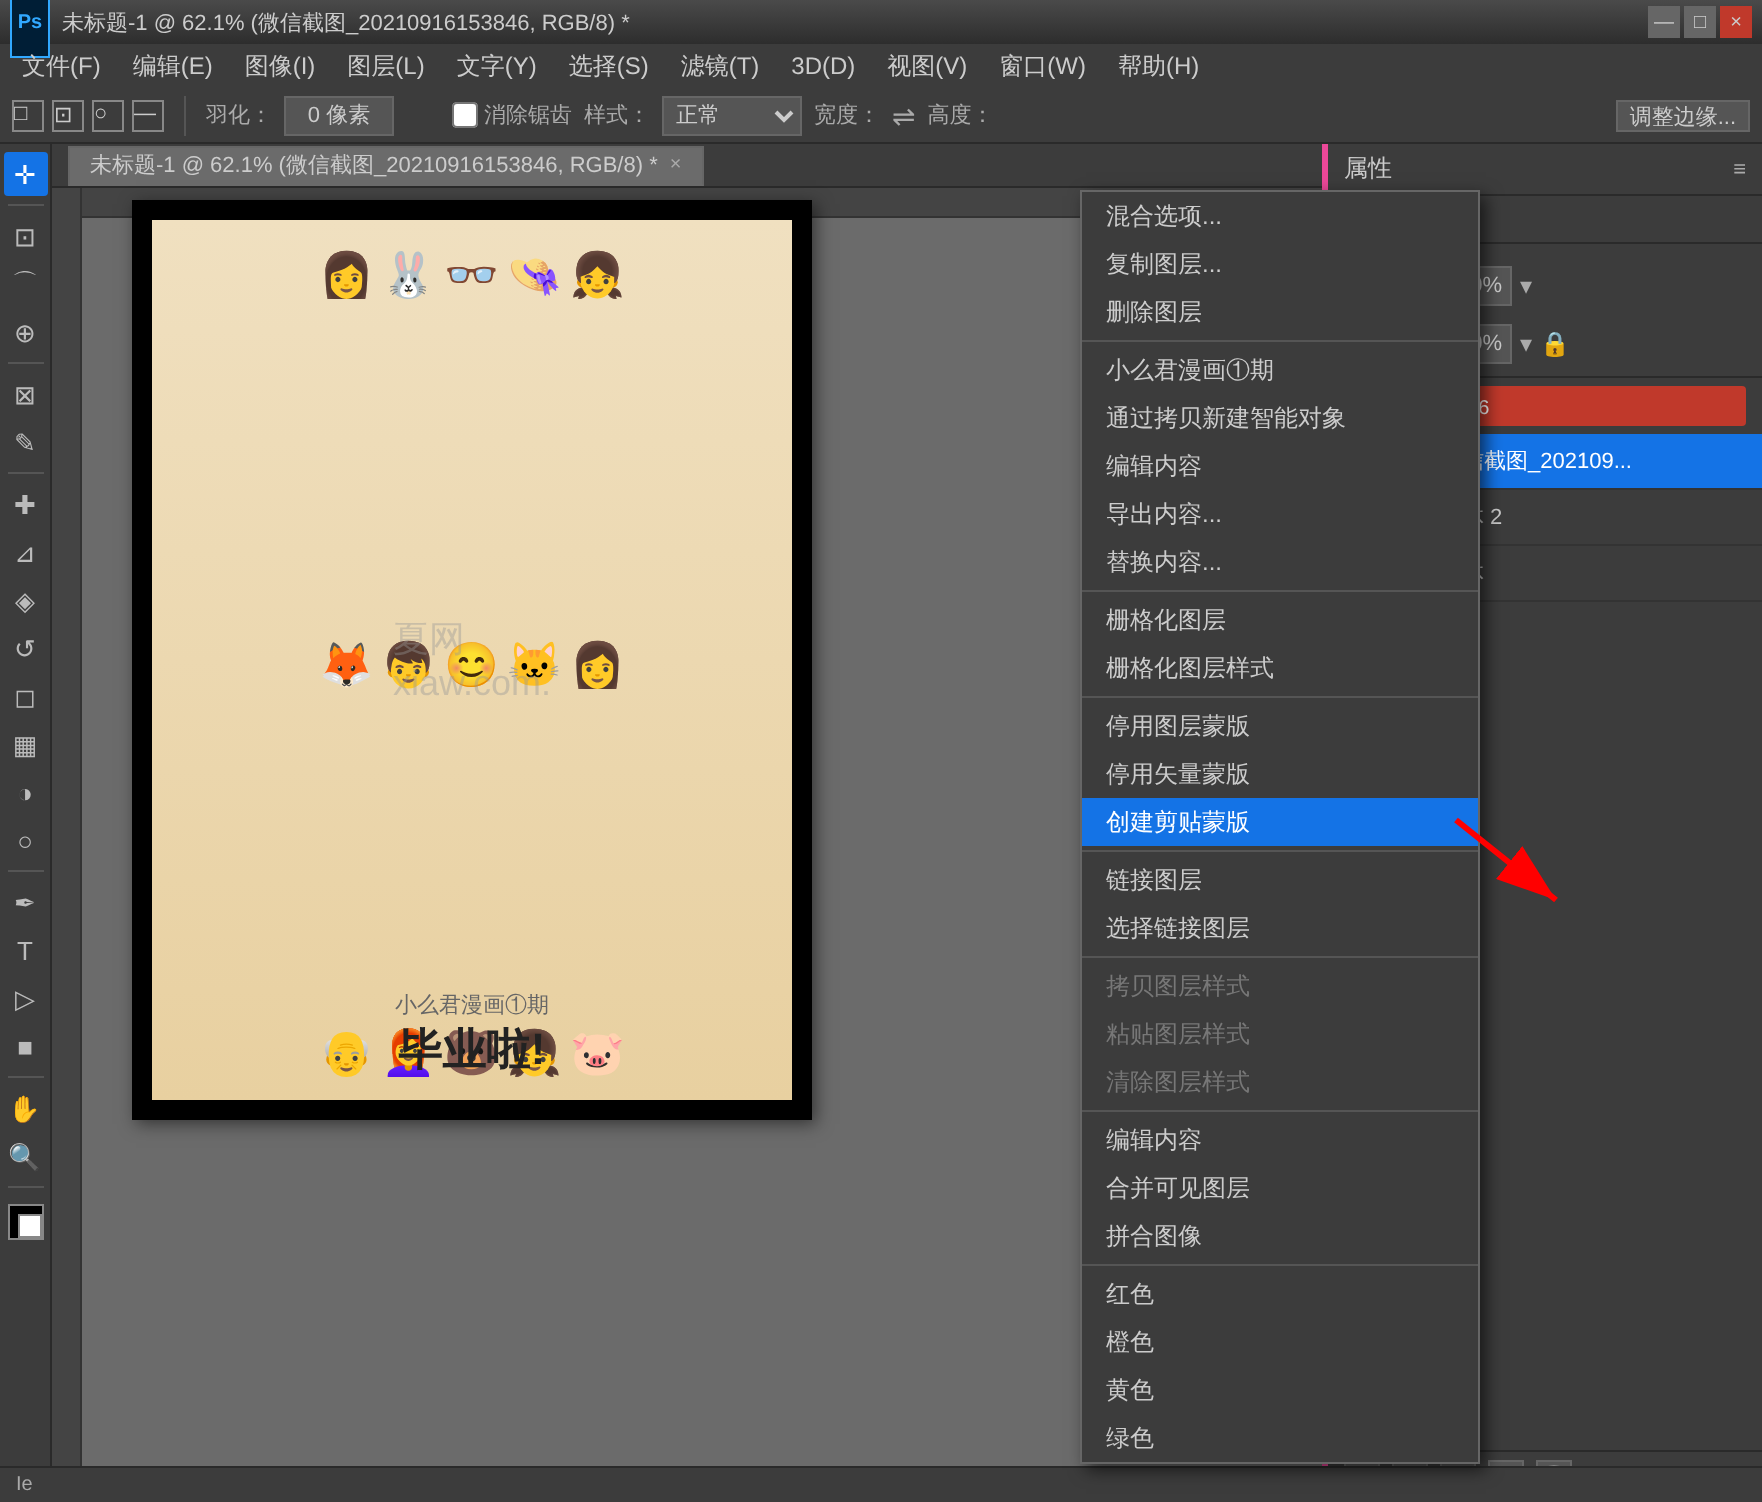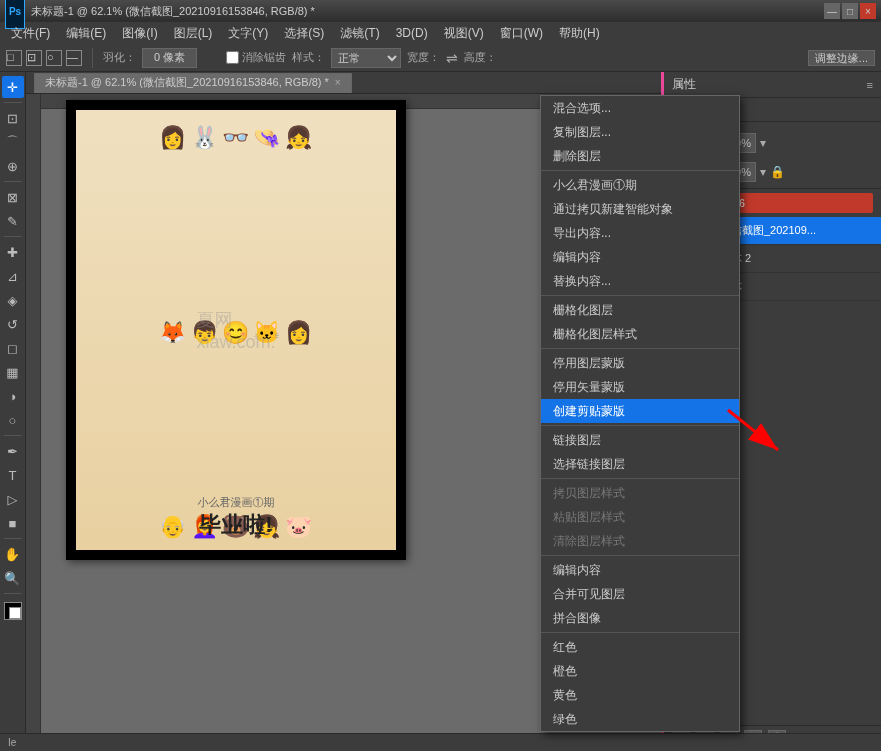--- a/index.html
+++ b/index.html
@@ -716,22 +716,22 @@
 
 </div>
 
 <div id="context-menu">
   <div class="ctx-item">混合选项...</div>
   <div class="ctx-item">复制图层...</div>
   <div class="ctx-item">删除图层</div>
   <div class="ctx-sep"></div>
   <div class="ctx-item">小么君漫画①期</div>
   <div class="ctx-item">通过拷贝新建智能对象</div>
+  <div class="ctx-item">编辑内容</div>
   <div class="ctx-item">导出内容...</div>
-  <div class="ctx-item">编辑内容</div>
   <div class="ctx-item">替换内容...</div>
   <div class="ctx-sep"></div>
   <div class="ctx-item">栅格化图层</div>
   <div class="ctx-item">栅格化图层样式</div>
   <div class="ctx-sep"></div>
   <div class="ctx-item">停用图层蒙版</div>
   <div class="ctx-item">停用矢量蒙版</div>
   <div class="ctx-item active-item">创建剪贴蒙版</div>
   <div class="ctx-sep"></div>
   <div class="ctx-item">链接图层</div>

